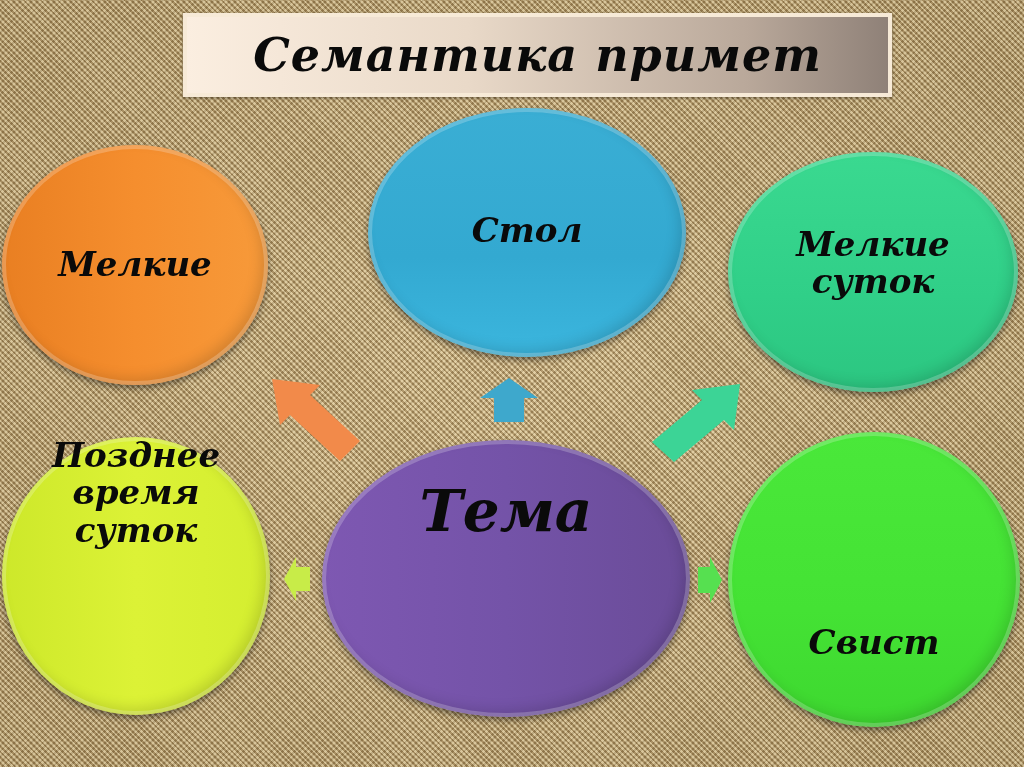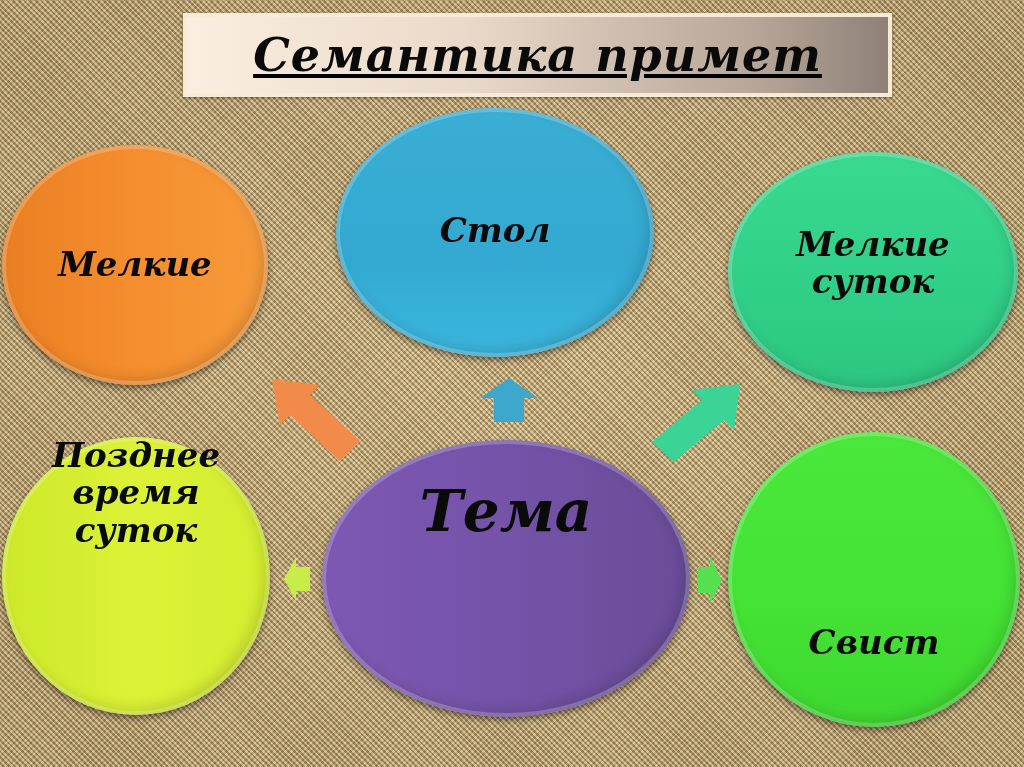--- a/index.html
+++ b/index.html
@@ -10,21 +10,21 @@
         repeating-linear-gradient(45deg, rgba(255,245,210,0.35) 0 2px, rgba(120,95,55,0.35) 2px 4px),
         repeating-linear-gradient(-45deg, rgba(255,240,200,0.25) 0 2px, rgba(100,80,45,0.3) 2px 4px),
         radial-gradient(ellipse at 50% 50%, #c8ad7c 0%, #a88d5c 100%);
       font-family: "DejaVu Serif", "Liberation Serif", serif;
     }
     .title-box {
       position:absolute; left:183px; top:13px; width:709px; height:84px;
       box-sizing:border-box; border:4px solid #f7ead7;
       background: linear-gradient(90deg, #fbeee0 0%, #e9d9c8 40%, #b9a89a 80%, #8f8178 100%);
       box-shadow: 0 1px 3px rgba(0,0,0,0.4);
-      display:flex; align-items:center; justify-content:center;text-decoration:underline;
+      display:flex; align-items:center; justify-content:center;
     }
     .title-text {
       font-family:"DejaVu Serif","Liberation Serif",serif;
       font-style:italic; font-weight:bold; font-size:46px; color:#0a0a0a;
       letter-spacing:1px;
     }
     .oval {
       position:absolute; border-radius:50%;
       display:flex; align-items:center; justify-content:center; text-align:center;
       box-shadow: 0 3px 6px rgba(0,0,0,0.45), inset 0 0 0 4px rgba(255,255,255,0.22), inset -6px -6px 14px rgba(0,0,0,0.15);
@@ -39,21 +39,21 @@
 <body>
 
 <div class="title-box">
   <span class="title-text">Семантика примет</span>
 </div>
 
 <div class="oval" style="left:2px; top:145px; width:266px; height:240px; background:linear-gradient(90deg,#e97f22 0%,#f58e2e 50%,#f79a3a 100%);">
   <span class="oval-label" style="font-size:34px;">Мелкие</span>
 </div>
 
-<div class="oval" style="left:336px; top:108px; width:318px; height:249px; background:linear-gradient(180deg,#3aaed4 0%,#33a9d1 60%,#3bb6de 100%); align-items:flex-start;">
+<div class="oval" style="left:368px; top:108px; width:318px; height:249px; background:linear-gradient(180deg,#3aaed4 0%,#33a9d1 60%,#3bb6de 100%); align-items:flex-start;">
   <span class="oval-label" style="font-size:34px; margin-top:104px;">Стол</span>
 </div>
 
 <div class="oval" style="left:728px; top:152px; width:290px; height:240px; background:linear-gradient(180deg,#3ad990 0%,#30cf88 60%,#2cc681 100%); align-items:flex-start;">
   <span class="oval-label" style="font-size:34px; margin-top:74px; width:180px;">Мелкие суток</span>
 </div>
 
 <svg class="arrow" style="left:268px; top:375px;" width="96" height="86" viewBox="0 0 96 86">
   <polygon points="92,66 42,20 52,10 4,4 12,50 22,40 72,86" fill="#f28a4a"></polygon>
 </svg>

